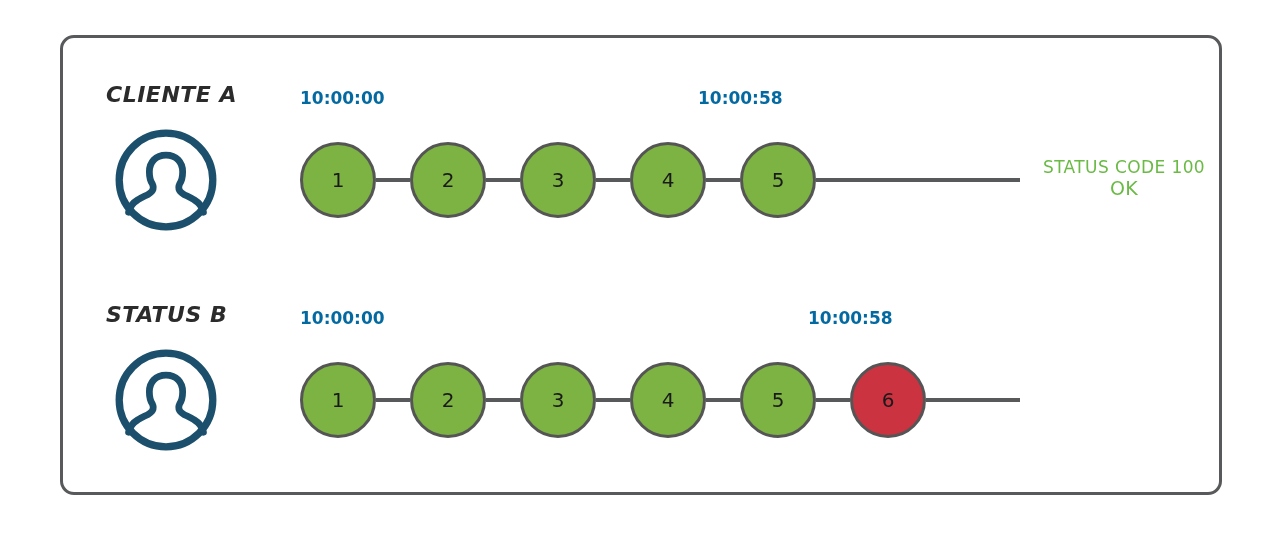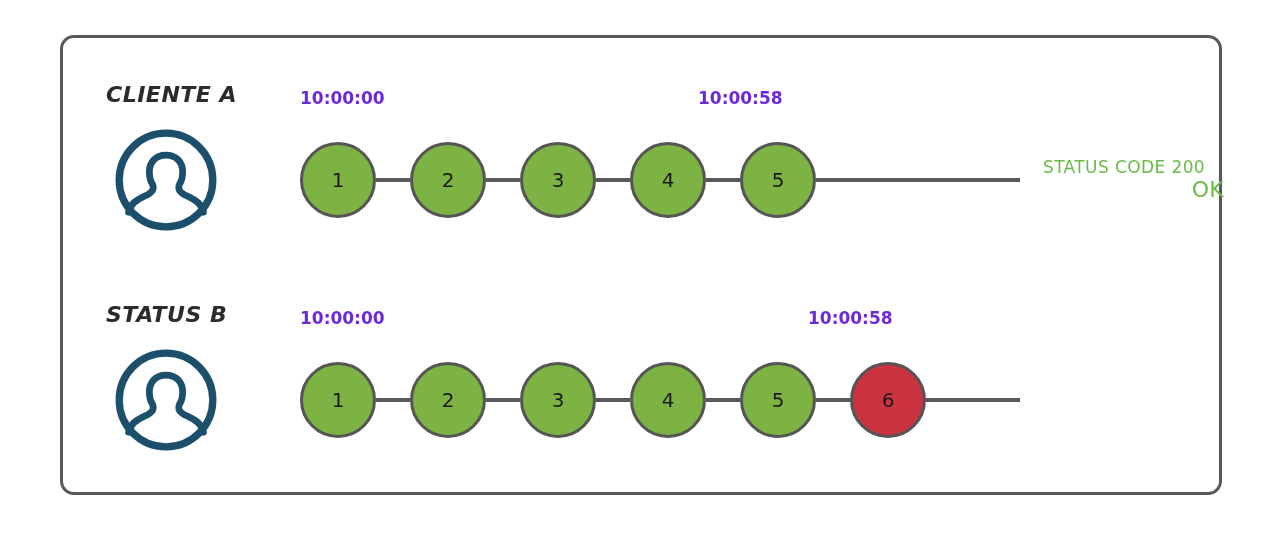--- a/index.html
+++ b/index.html
@@ -68,21 +68,21 @@
     height: 104px;
   }
 
   
   .timestamp {
     position: absolute;
     top: 88px;
     font-family: "DejaVu Sans", sans-serif;
     font-size: 17px;
     font-weight: bold;
-    color: #6d28d9;
+    color: #0369a1;
     white-space: nowrap;
   }
   .ts-start { left: 300px; }
   .ts-end {
     width: 160px;
     text-align: left;
   }
   .row-a .ts-end { left: 720px; }
   .row-b .ts-end { left: 830px; }
 
@@ -138,21 +138,21 @@
   }
   .status .line1 {
     font-size: 17px;
     letter-spacing: 0.4px;
   }
   .status .line2 {
     font-size: 16px;
     letter-spacing: 0.2px;
   }
   .status-ok   { top: 157px; color: #6aba45; }
-  .status-ok .line2 { font-size: 22px; text-align: right; }
+  .status-ok .line2 { font-size: 19px; }
 </style>
 </head>
 <body>
 
 <div id="stage">
 
   <div class="frame"></div>
 
   <div class="row row-a">
 
@@ -187,21 +187,21 @@
         <div class="connector" style="left: 406px; width: 34px;"></div>
         <div class="tail" style="left: 516px; width: 204px;"></div>
         <div class="node ok" style="left: 0px;">1</div>
         <div class="node ok" style="left: 110px;">2</div>
         <div class="node ok" style="left: 220px;">3</div>
         <div class="node ok" style="left: 330px;">4</div>
         <div class="node ok" style="left: 440px;">5</div>
       </div>
 
     <div class="status status-ok">
-      <div class="line1">STATUS CODE 200</div>
+      <div class="line1">STATUS CODE 100</div>
       <div class="line2">OK</div>
     </div>
   </div>
 
   <div class="row row-b">
 
     <div class="client-label">STATUS B</div>
 
     <div class="avatar">
       <svg viewBox="0 0 100 100" width="104" height="104">

